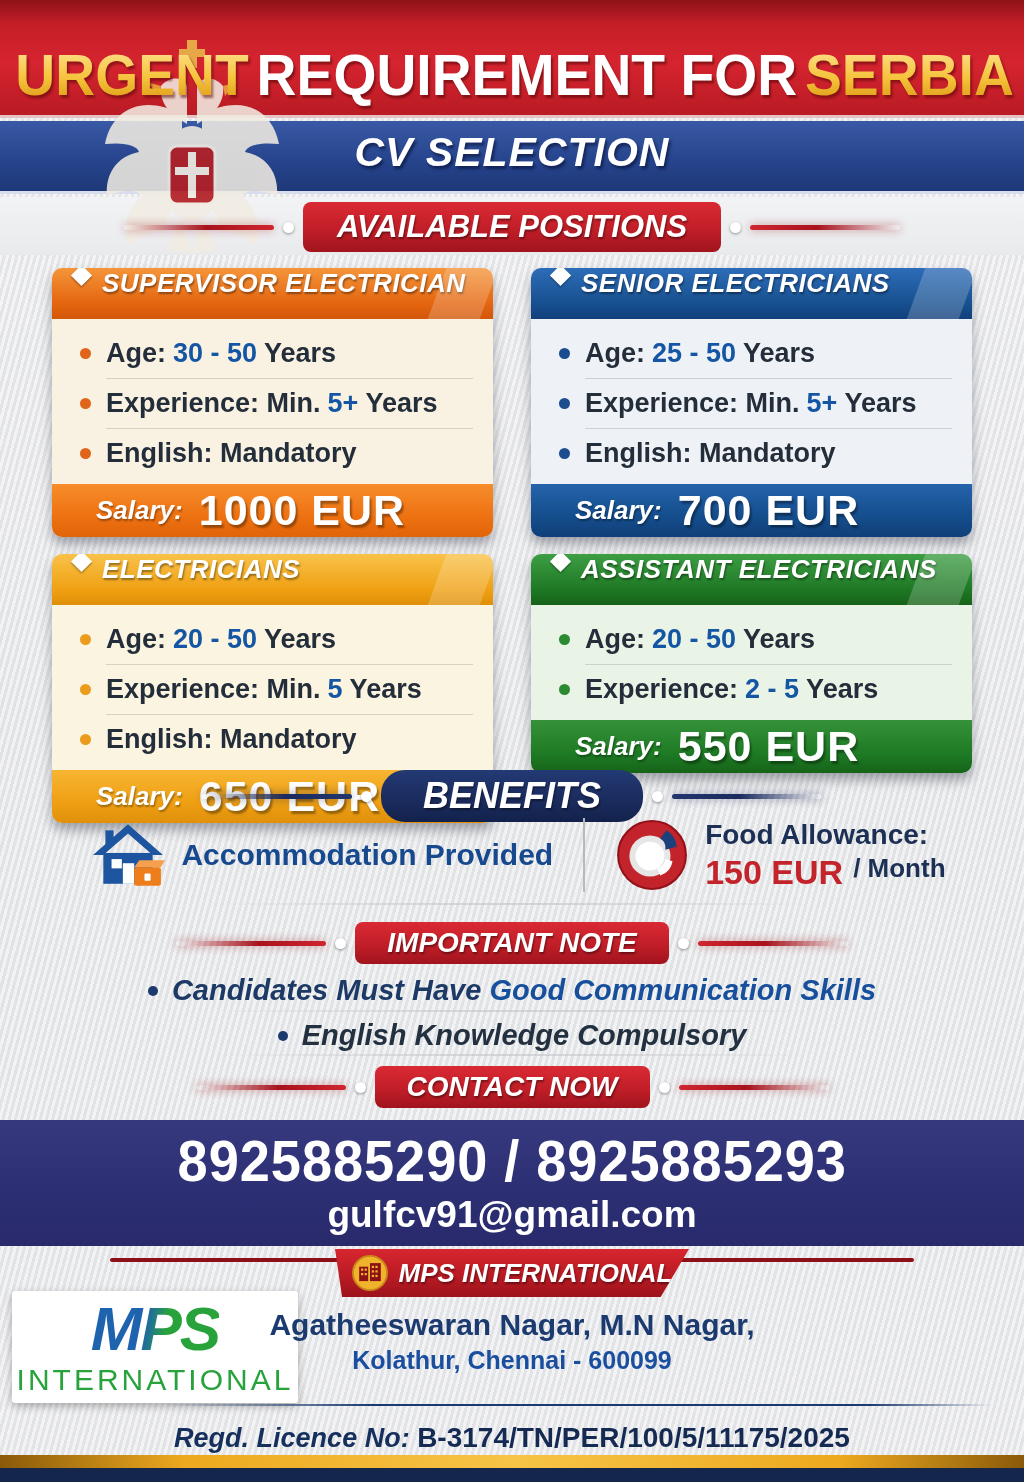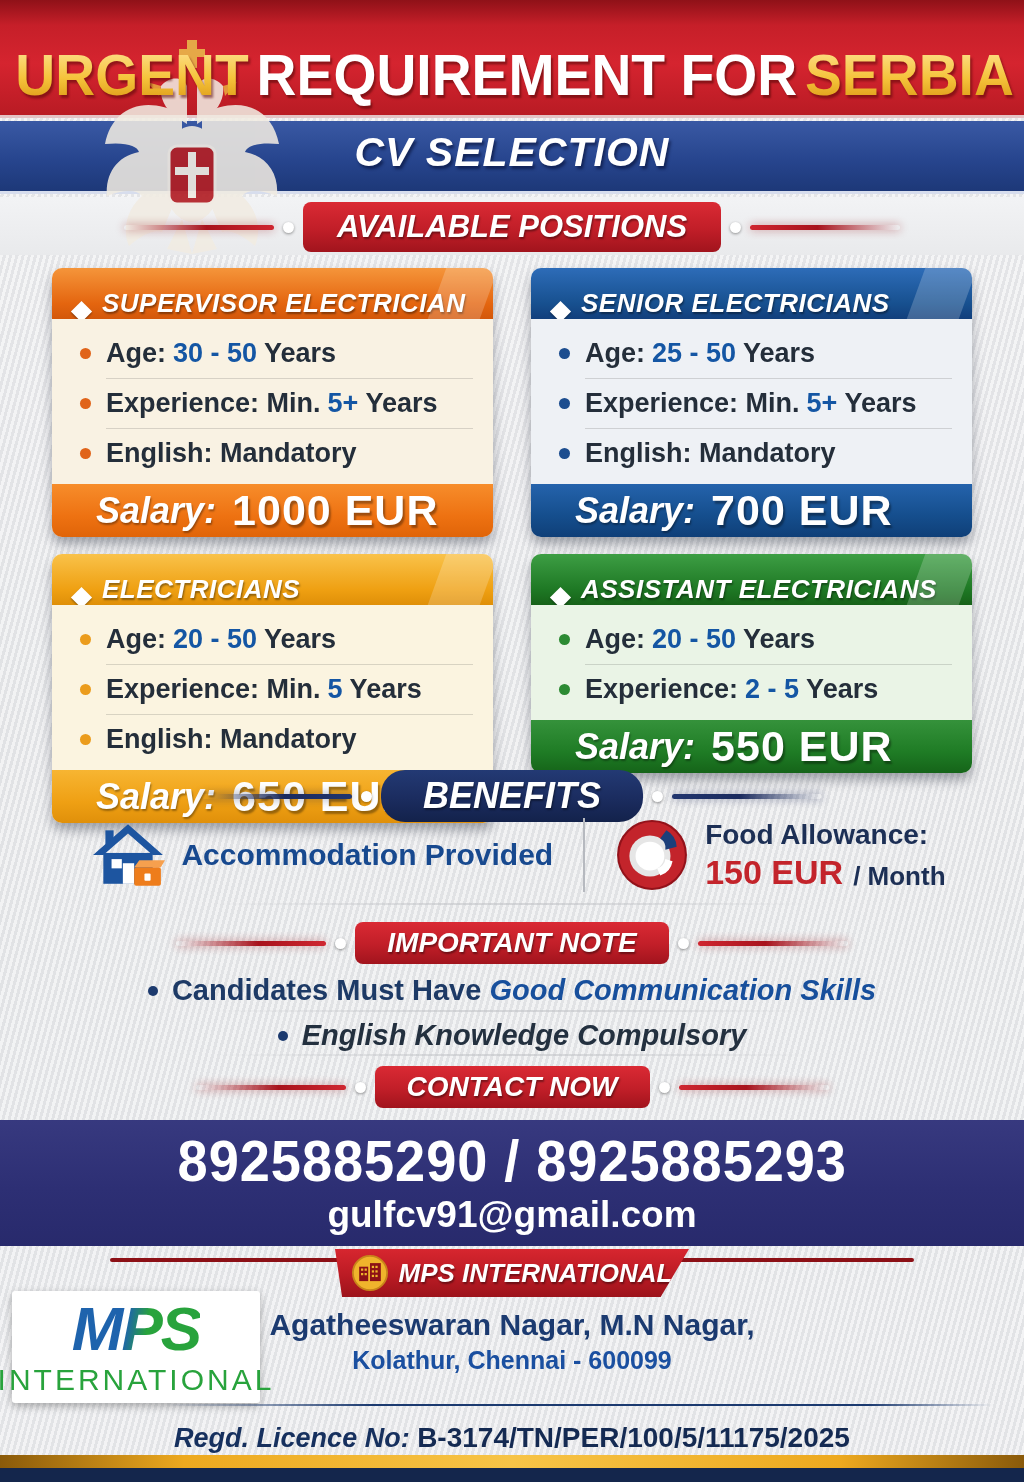--- a/index.html
+++ b/index.html
@@ -45,38 +45,38 @@
   .ribbon--red .r-pill{background:linear-gradient(180deg,#da2a34 0%,#c11e28 55%,#a1141d 100%);}
   .ribbon--navy .r-pill{background:linear-gradient(180deg,#233a74 0%,#1b2c5f 55%,#13224b 100%);border-radius:24px;}
   .avail{top:202px;}  .avail .r-pill{font-size:31px;padding:7px 34px;}
   .benefits-ribbon{top:770px;} .benefits-ribbon .r-pill{font-size:36px;padding:5px 42px;}
   .note-ribbon{top:922px;} .note-ribbon .r-pill{font-size:28px;padding:5px 32px;}
   .contact-ribbon{top:1066px;} .contact-ribbon .r-pill{font-size:28px;padding:5px 32px;}
   
   .cards{position:absolute;top:268px;left:52px;width:920px;z-index:2;
     display:grid;grid-template-columns:1fr 1fr;column-gap:38px;row-gap:17px;align-items:start;}
   .card{border-radius:10px;box-shadow:0 7px 12px rgba(40,45,60,.4);overflow:hidden;}
-  .card-head{position:relative;height:51px;display:flex;align-items:flex-end;gap:13px;padding-left:22px;overflow:hidden;}
+  .card-head{position:relative;height:51px;display:flex;align-items:flex-start;gap:13px;padding-left:22px;overflow:hidden;}
   .card-head::after{content:'';position:absolute;right:4px;top:-4px;bottom:-4px;width:52px;
     background:rgba(255,255,255,.2);transform:skewX(-20deg);}
   .diamond{width:15px;height:15px;background:#fff;transform:rotate(45deg);
     box-shadow:1px 1px 2px rgba(0,0,0,.35);flex:none;}
   .card-title{font-size:26px;font-weight:800;font-style:italic;color:#fff;
     text-shadow:1px 2px 2px rgba(0,0,0,.4);letter-spacing:.5px;white-space:nowrap;}
   .card-body{padding:10px 14px 6px 14px;}
   .row{display:flex;align-items:center;gap:15px;padding:9px 4px 9px 14px;}
   .bullet{width:11px;height:11px;border-radius:50%;flex:none;}
   .row-text{font-size:27px;white-space:nowrap;}
   .lbl{font-weight:700;color:#242e3a;}
   .val{font-weight:800;color:#1456a4;margin:0 7px;}
   .val:empty{margin:0;}
   .sfx{font-weight:700;color:#242e3a;}
   .row-div{height:1px;margin:0 6px 0 40px;background:rgba(60,60,60,.18);}
   .card-salary{height:53px;display:flex;align-items:center;gap:16px;padding-left:44px;}
-  .salary-label{font-size:36px;font-weight:800;font-style:italic;color:#fff;text-shadow:1px 2px 2px rgba(0,0,0,.35);}
+  .salary-label{font-size:26px;font-weight:800;font-style:italic;color:#fff;text-shadow:1px 2px 2px rgba(0,0,0,.35);}
   .salary-value{font-size:43px;font-weight:800;color:#fff;letter-spacing:1px;text-shadow:2px 3px 2px rgba(0,0,0,.35);}
   
   .card--orange{background:#f9f2e3;}
   .card--orange .card-head{background:linear-gradient(180deg,#f5953a 0%,#e4650f 70%,#d3570a 100%);}
   .card--orange .card-salary{background:linear-gradient(180deg,#f78d2b 0%,#ee7212 60%,#e06408 100%);}
   .card--orange .bullet{background:#e0641a;}
   .card--blue{background:#eef1f5;}
   .card--blue .card-head{background:linear-gradient(180deg,#2d6cb8 0%,#17508f 70%,#123f7c 100%);}
   .card--blue .card-salary{background:linear-gradient(180deg,#2563ac 0%,#154e8d 60%,#0f3f78 100%);}
   .card--blue .bullet{background:#1c4d8f;}
@@ -88,47 +88,47 @@
   .card--green .card-head{background:linear-gradient(180deg,#3d9e44 0%,#1e7824 70%,#176219 100%);}
   .card--green .card-salary{background:linear-gradient(180deg,#35923b 0%,#1f7c25 60%,#156419 100%);}
   .card--green .bullet{background:#2c8a33;}
   
   .benefits-row{position:absolute;top:818px;left:0;right:0;z-index:2;
     display:flex;align-items:center;justify-content:center;gap:30px;padding-left:13px;}
   .benefit{display:flex;align-items:center;gap:16px;}
   .acc-label{font-size:30px;font-weight:800;color:#17498f;}
   .vdiv{width:2px;height:74px;background:#b6b9bf;}
   .food-label{font-size:28px;font-weight:800;color:#1c2f55;}
-  .food-line2{display:flex;align-items:flex-end;gap:10px;margin-top:2px;}
+  .food-line2{display:flex;align-items:flex-start;gap:10px;margin-top:2px;}
   .food-value{font-size:34px;font-weight:800;color:#c3242b;}
   .food-suffix{font-size:26px;font-weight:700;color:#1c2f55;}
   .soft-div{position:absolute;left:50%;transform:translateX(-50%);width:640px;height:2px;z-index:2;
     background:radial-gradient(ellipse at center,#bcbec2 0%,rgba(188,190,194,0) 75%);}
   
   .note{position:absolute;left:0;right:0;z-index:2;display:flex;align-items:center;justify-content:center;gap:14px;}
   .note-dot{width:10px;height:10px;border-radius:50%;background:#1c3a6e;flex:none;}
   .note-text{font-size:29px;white-space:nowrap;}
-  .n1a{font-weight:700;color:#1d3a66;}
+  .n1a{font-weight:700;color:#1d3a66;font-style:italic;}
   .n1b{font-weight:800;font-style:italic;color:#174f9c;}
   .n2{font-weight:700;font-style:italic;color:#23303f;}
   .note1{top:974px;} .note2{top:1019px;}
   
   .phone-band{position:absolute;top:1120px;left:0;right:0;height:126px;z-index:2;
     background:linear-gradient(180deg,#37397f 0%,#2d2f74 55%,#282a6c 100%);
     display:flex;flex-direction:column;align-items:center;justify-content:center;}
   .phones{font-size:57px;font-weight:800;color:#fff;letter-spacing:1px;transform:scaleX(.95);line-height:1.1;}
   .email{font-size:37px;font-weight:800;color:#fff;margin-top:2px;}
   
   .badge-line{position:absolute;top:1258px;left:110px;right:110px;height:4px;background:#8c1016;z-index:1;border-radius:2px;}
   .footer-badge{position:absolute;top:1249px;left:50%;transform:translateX(-50%);z-index:2;
     width:354px;height:48px;background:linear-gradient(180deg,#d7262f 0%,#bb1b24 55%,#9c131b 100%);
     clip-path:polygon(0 0,100% 0,92% 100%,2% 100%);
     display:flex;align-items:center;justify-content:center;gap:11px;box-shadow:0 4px 7px rgba(0,0,0,.3);}
   .badge-text{font-size:26px;font-weight:800;font-style:italic;color:#fff;text-shadow:1px 2px 2px rgba(0,0,0,.4);white-space:nowrap;}
-  .logo-box{position:absolute;top:1291px;left:12px;width:248px;height:112px;z-index:2;background:#fff;
+  .logo-box{position:absolute;top:1291px;left:12px;width:286px;height:112px;z-index:2;background:#fff;
     border-radius:3px;box-shadow:0 3px 8px rgba(0,0,0,.3);
     display:flex;flex-direction:column;align-items:center;justify-content:center;}
   .mps{font-size:62px;font-weight:800;font-style:italic;line-height:1;letter-spacing:-2px;
     background:linear-gradient(100deg,#1e63ad 42%,#28a33c 58%);
     -webkit-background-clip:text;background-clip:text;color:transparent;}
   .logo-sub{font-size:30px;font-weight:400;color:#28a33c;letter-spacing:3px;margin-top:3px;}
   .addr{position:absolute;top:1306px;left:0;right:0;z-index:2;text-align:center;color:#1b3a70;}
   .addr-l1,.addr-l2{font-size:30px;font-weight:700;line-height:37px;}
   .addr-l3{font-size:25px;font-weight:800;color:#1a4fa0;line-height:34px;}
   .hairline{position:absolute;top:1404px;left:16%;right:3%;height:2px;z-index:2;

